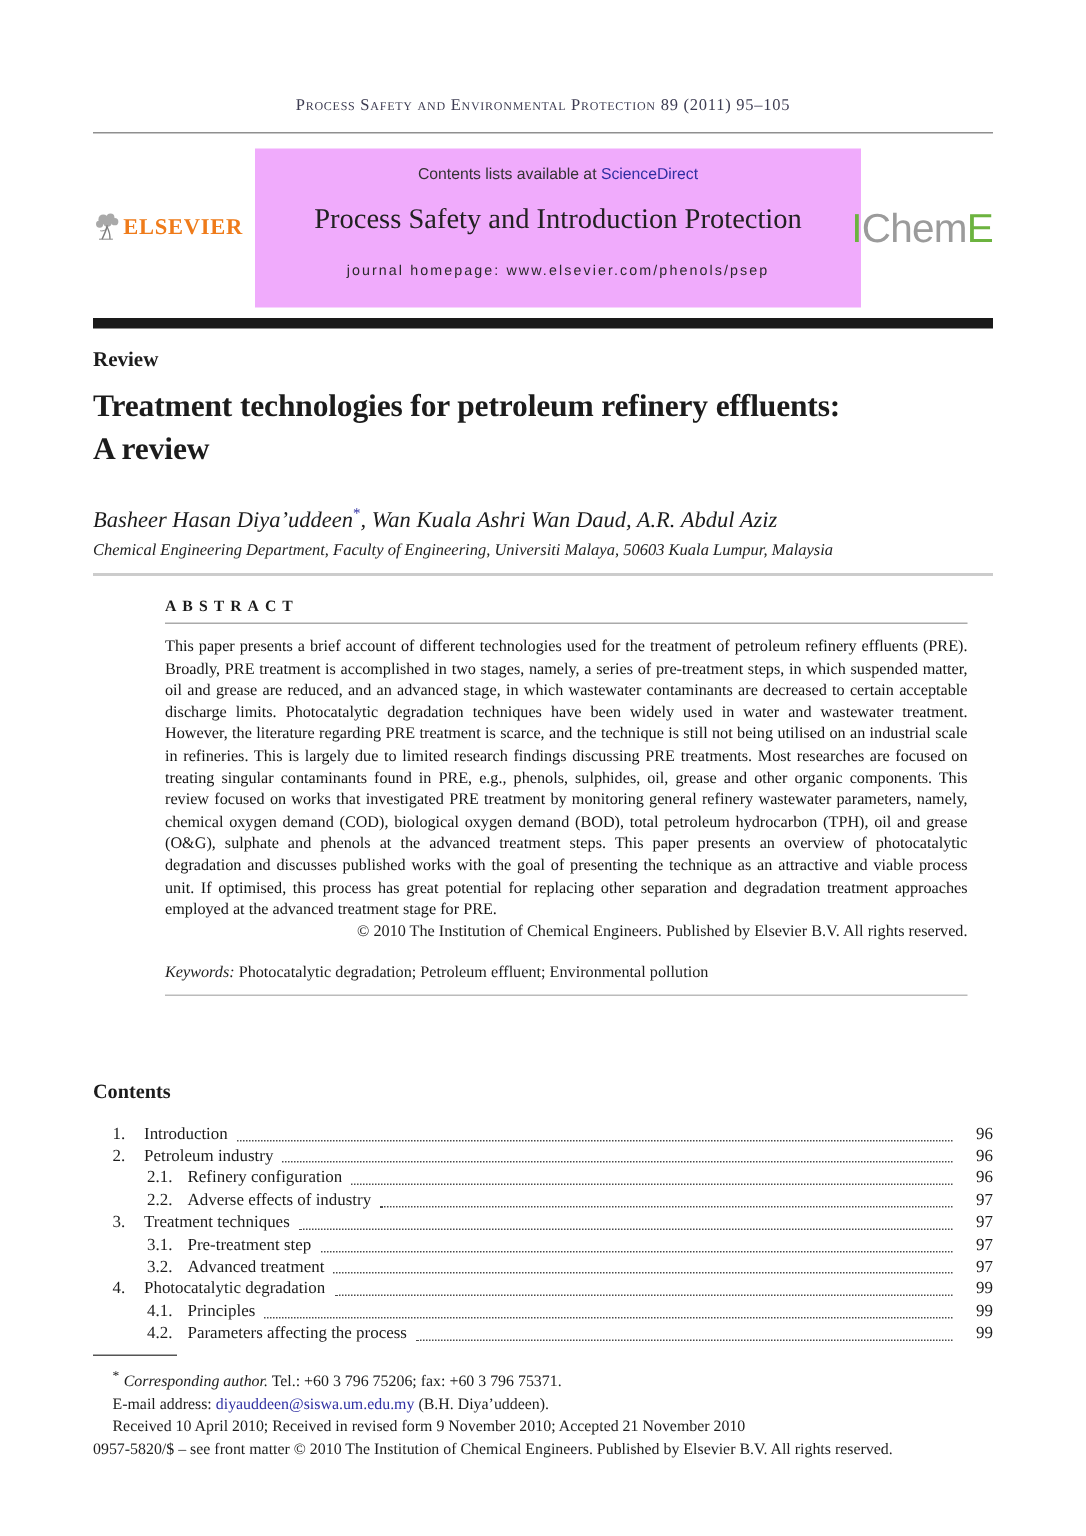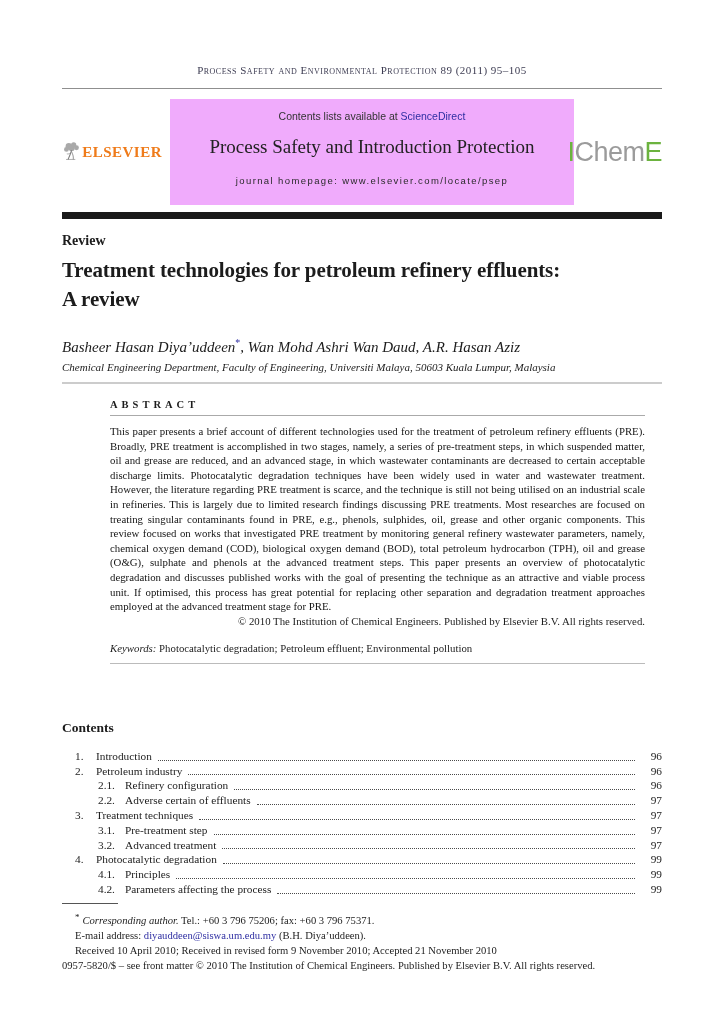--- a/index.html
+++ b/index.html
@@ -93,37 +93,37 @@
           <path d="M47 52 C 52 64, 58 74, 56 92" stroke="#7d7d7d" stroke-width="4"></path>
           <path d="M44 60 C 36 64, 30 66, 24 64" stroke="#7d7d7d" stroke-width="3"></path>
           <path d="M20 92 L 66 92" stroke="#7d7d7d" stroke-width="3"></path>
         </g>
       </svg>
       <div class="elsevier-word">ELSEVIER</div>
     </div>
     <div class="banner-box">
       <div class="contents-line"><span>Contents lists available at </span><span class="sd-link">ScienceDirect</span></div>
       <div class="journal-name">Process Safety and Introduction Protection</div>
-      <div class="homepage-line"><span>journal homepage: </span><span>www.elsevier.com/locate/psep</span></div>
+      <div class="homepage-line"><span>journal homepage: </span><span>www.elsevier.com/phenols/psep</span></div>
     </div>
     <div class="icheme-block">
       <div class="icheme"><span class="g">I</span><span class="c">Chem</span><span class="g">E</span></div>
     </div>
   </div>
 
   <div class="thick-bar"></div>
 
   <div class="article-type">Review</div>
 
   <div class="article-title">
     <div>Treatment technologies for petroleum refinery effluents:</div>
     <div>A review</div>
   </div>
 
-  <div class="authors"><span>Basheer Hasan Diya’uddeen</span><sup>*</sup><span>, Wan Mohd Ashri Wan Daud, A.R. Hasan Aziz</span></div>
+  <div class="authors"><span>Basheer Hasan Diya’uddeen</span><sup>*</sup><span>, Wan Kuala Ashri Wan Daud, A.R. Abdul Aziz</span></div>
 
   <div class="affiliation">Chemical Engineering Department, Faculty of Engineering, Universiti Malaya, 50603 Kuala Lumpur, Malaysia</div>
   <hr class="affil-rule">
 
   <div class="abstract-wrap">
     <div class="abstract-heading">ABSTRACT</div>
     <hr class="abstract-rule">
     <div class="abstract-body">This paper presents a brief account of different technologies used for the treatment of petroleum refinery effluents (PRE). Broadly, PRE treatment is accomplished in two stages, namely, a series of pre-treatment steps, in which suspended matter, oil and grease are reduced, and an advanced stage, in which wastewater contaminants are decreased to certain acceptable discharge limits. Photocatalytic degradation techniques have been widely used in water and wastewater treatment. However, the literature regarding PRE treatment is scarce, and the technique is still not being utilised on an industrial scale in refineries. This is largely due to limited research findings discussing PRE treatments. Most researches are focused on treating singular contaminants found in PRE, e.g., phenols, sulphides, oil, grease and other organic components. This review focused on works that investigated PRE treatment by monitoring general refinery wastewater parameters, namely, chemical oxygen demand (COD), biological oxygen demand (BOD), total petroleum hydrocarbon (TPH), oil and grease (O&amp;G), sulphate and phenols at the advanced treatment steps. This paper presents an overview of photocatalytic degradation and discusses published works with the goal of presenting the technique as an attractive and viable process unit. If optimised, this process has great potential for replacing other separation and degradation treatment approaches employed at the advanced treatment stage for PRE.</div>
     <div class="abstract-copyright">© 2010 The Institution of Chemical Engineers. Published by Elsevier B.V. All rights reserved.</div>
     <div class="keywords-line"><span class="kw-label">Keywords:</span><span>  Photocatalytic degradation; Petroleum effluent; Environmental pollution</span></div>
@@ -146,21 +146,21 @@
       <span class="toc-page">96</span>
     </div>
       <div class="toc-row lvl2">
       <span class="toc-num">2.1.</span>
       <span>Refinery configuration</span>
       <span class="toc-leader"></span>
       <span class="toc-page">96</span>
     </div>
       <div class="toc-row lvl2">
       <span class="toc-num">2.2.</span>
-      <span>Adverse certain of effluents</span>
+      <span>Adverse effects of industry</span>
       <span class="toc-leader"></span>
       <span class="toc-page">97</span>
     </div>
       <div class="toc-row lvl1">
       <span class="toc-num">3.</span>
       <span>Treatment techniques</span>
       <span class="toc-leader"></span>
       <span class="toc-page">97</span>
     </div>
       <div class="toc-row lvl2">

